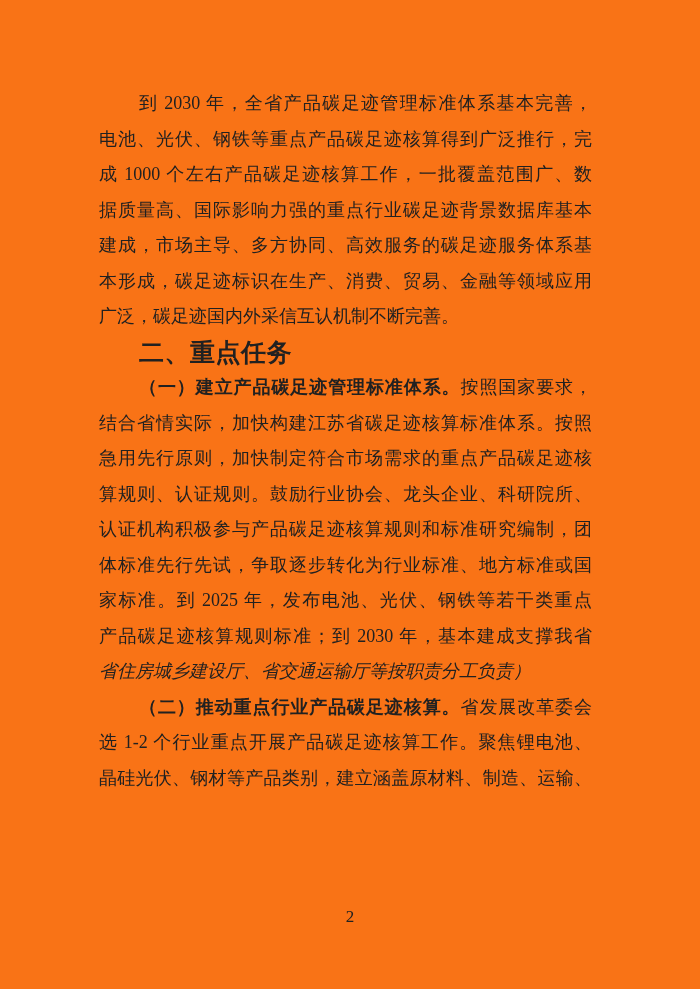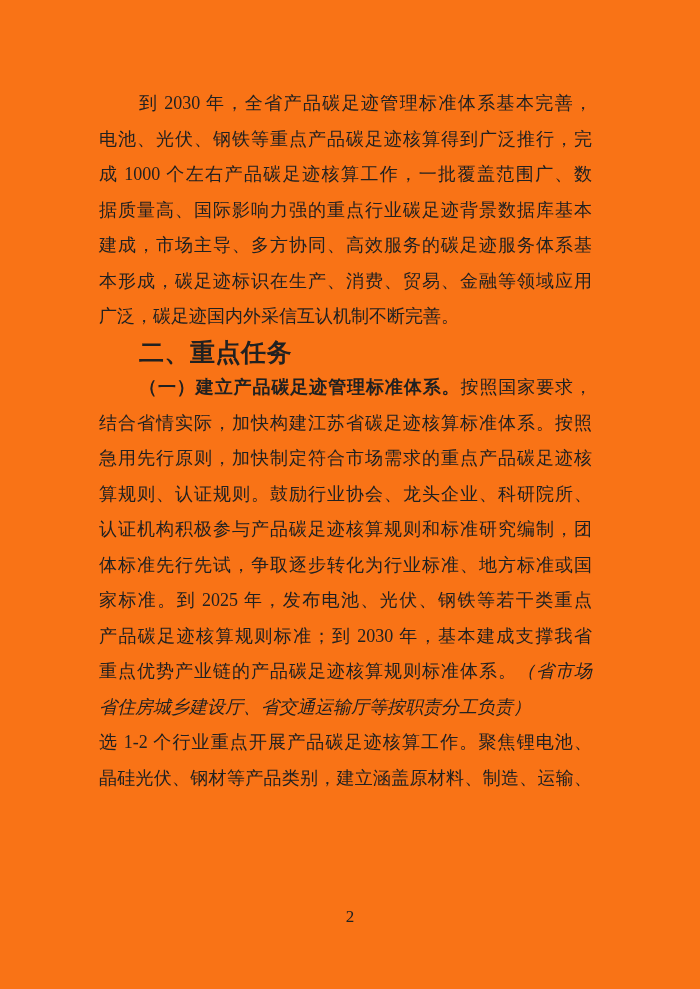--- a/index.html
+++ b/index.html
@@ -75,19 +75,19 @@
       <div class="line"><span class="seg-body">广泛，碳足迹国内外采信互认机制不断完善。</span></div>
       <div class="line indent"><span class="seg-heading-sans">二、重点任务</span></div>
       <div class="line fill indent"><span class="seg-heading-bold">（一）建立产品碳足迹管理标准体系。</span><span class="seg-body">按照国家要求，</span></div>
       <div class="line fill"><span class="seg-body">结合省情实际，加快构建江苏省碳足迹核算标准体系。按照</span></div>
       <div class="line fill"><span class="seg-body">急用先行原则，加快制定符合市场需求的重点产品碳足迹核</span></div>
       <div class="line fill"><span class="seg-body">算规则、认证规则。鼓励行业协会、龙头企业、科研院所、</span></div>
       <div class="line fill"><span class="seg-body">认证机构积极参与产品碳足迹核算规则和标准研究编制，团</span></div>
       <div class="line fill"><span class="seg-body">体标准先行先试，争取逐步转化为行业标准、地方标准或国</span></div>
       <div class="line fill"><span class="seg-body">家标准。到 2025 年，发布电池、光伏、钢铁等若干类重点</span></div>
       <div class="line fill"><span class="seg-body">产品碳足迹核算规则标准；到 2030 年，基本建成支撑我省</span></div>
-      <div class="line fill"><span class="seg-body">重点优势产业链的产品碳足迹核算规则标准体系。</span><span class="seg-kaiti">（省市场</span></div>
       <div class="line"><span class="seg-kaiti">省住房城乡建设厅、省交通运输厅等按职责分工负责）</span></div>
+      <div class="line fill indent"><span class="seg-heading-bold">（二）推动重点行业产品碳足迹核算。</span><span class="seg-body">省发展改革委会</span></div>
       <div class="line fill"><span class="seg-body">选 1-2 个行业重点开展产品碳足迹核算工作。聚焦锂电池、</span></div>
       <div class="line fill"><span class="seg-body">晶硅光伏、钢材等产品类别，建立涵盖原材料、制造、运输、</span></div>
     </div>
   <div id="page-number">2</div>
 </div>
 
 </body></html>

